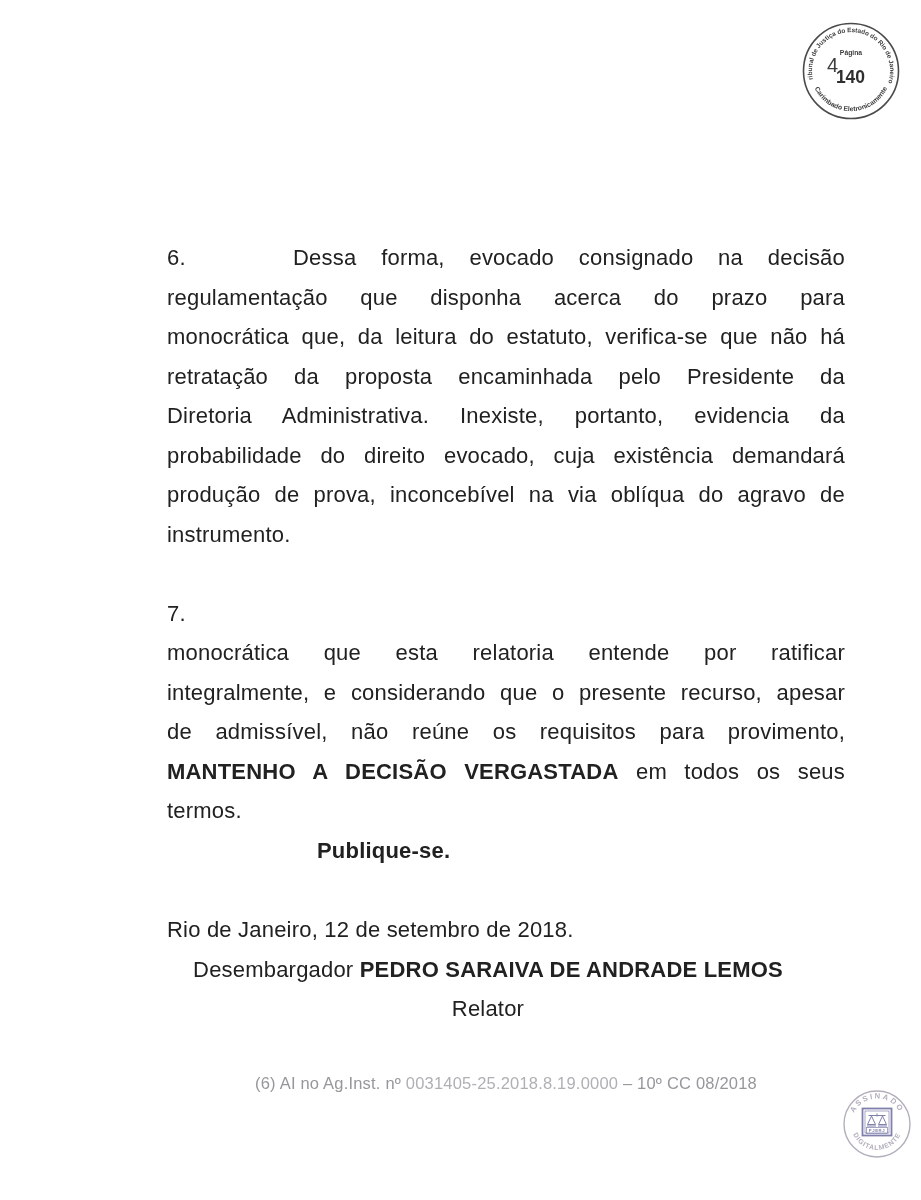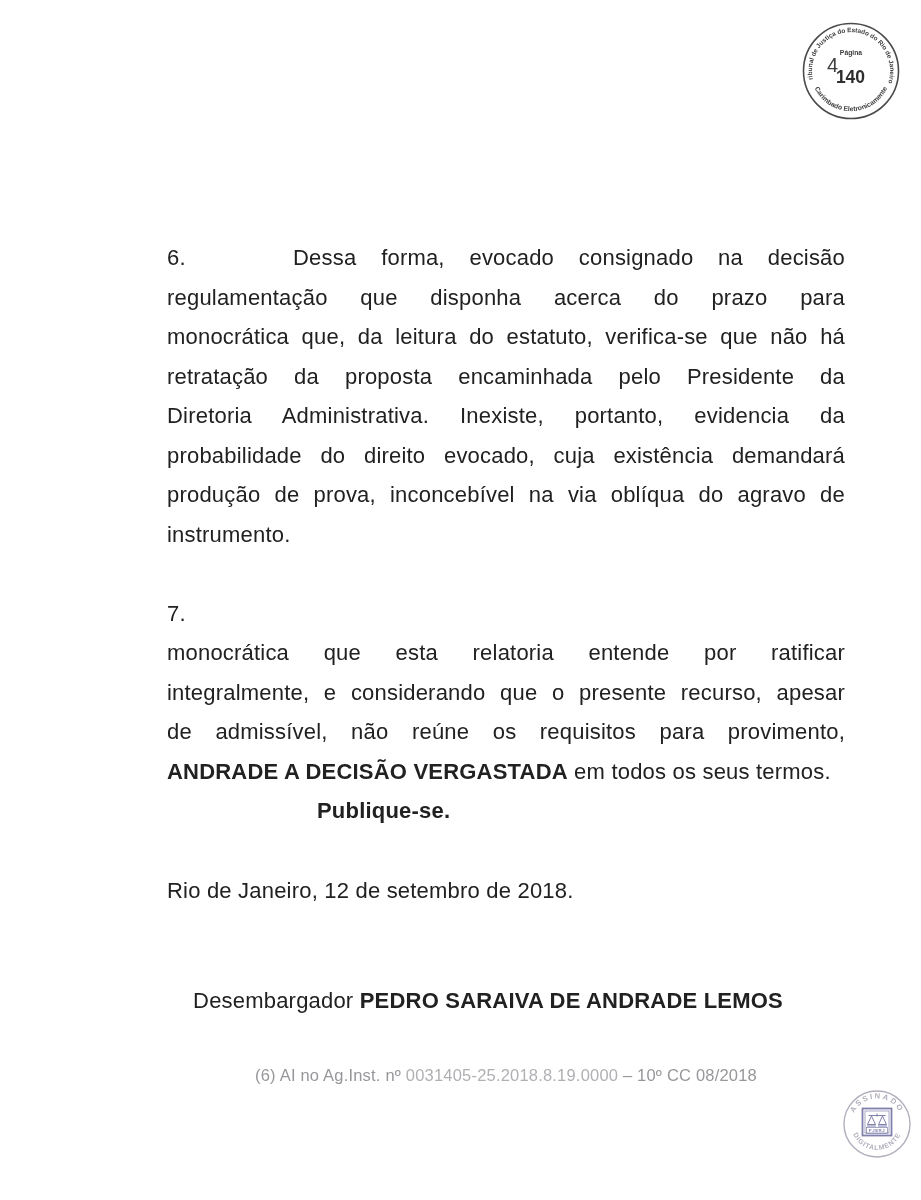--- a/index.html
+++ b/index.html
@@ -15,21 +15,21 @@
   .pline { text-align:justify; text-align-last:justify; }
   .pline.jlast { text-align-last:left; }
   .first { display:flex; }
   .pnum { flex:0 0 auto; }
   .n6 { width:126px; }
   .n7 { width:150px; }
   .ptext { flex:1 1 auto; text-align:justify; text-align-last:justify; }
   .para7 { margin-top:39.5px; }
   .publish { padding-left:150px; font-weight:bold; }
   .dateline { margin-top:40px; text-align:left; }
-  .sigblock { margin-top:71px; text-align:center; transform:translateX(-18px); }
+  .sigblock { text-align:center; transform:translateX(-18px); }
   .footnote {
     margin-top:44px; font-size:16.5px; line-height:20px; text-align:center;
     color:#97979b; letter-spacing:0.2px;
   }
   .footnote .casenum { color:#b0b0b4; }
   b { font-weight:bold; }
   
   .stamp-top { position:absolute; left:796px; top:14px; width:112px; height:116px; }
   .seal-bottom { position:absolute; left:840px; top:1087px; width:76px; height:76px; }
   svg text { font-family:"Liberation Sans", sans-serif; }
@@ -72,29 +72,30 @@
       <div class="pline jlast">instrumento.</div>
     </div>
 
     <div class="para7">
       <div class="pline first">
         <span class="pnum n7">7.</span>
       </div>
       <div class="pline">monocrática que esta relatoria entende por ratificar</div>
       <div class="pline">integralmente, e considerando que o presente recurso, apesar</div>
       <div class="pline">de admissível, não reúne os requisitos para provimento,</div>
-      <div class="pline jlast"><b>ANDRADE A DECISÃO VERGASTADA</b><span> em todos os seus termos.</span></div>
+      <div class="pline jlast"><b>MANTENHO A DECISÃO VERGASTADA</b><span> em todos os seus termos.</span></div>
     </div>
 
     <div class="publish">Publique-se.</div>
 
     <div class="dateline">Rio de Janeiro, 12 de setembro de 2018.</div>
 
     <div class="sigblock">
       <div><span>Desembargador </span><b>PEDRO SARAIVA DE ANDRADE LEMOS</b></div>
+      <div>Relator</div>
     </div>
 
     <div class="footnote"><span>(6) AI no Ag.Inst. nº </span><span class="casenum">0031405-25.2018.8.19.0000</span><span> – 10º CC 08/2018</span></div>
   </div>
 
   <svg class="seal-bottom" viewBox="0 0 76 76">
     <defs>
       <path id="sealArcTop" d="M 13.9 47.8 A 25.5 25.5 0 1 1 60.1 47.8" fill="none"></path>
       <path id="sealArcBottom" d="M 11.6 42.5 A 26 26 0 0 0 62.4 42.5" fill="none"></path>
     </defs>

